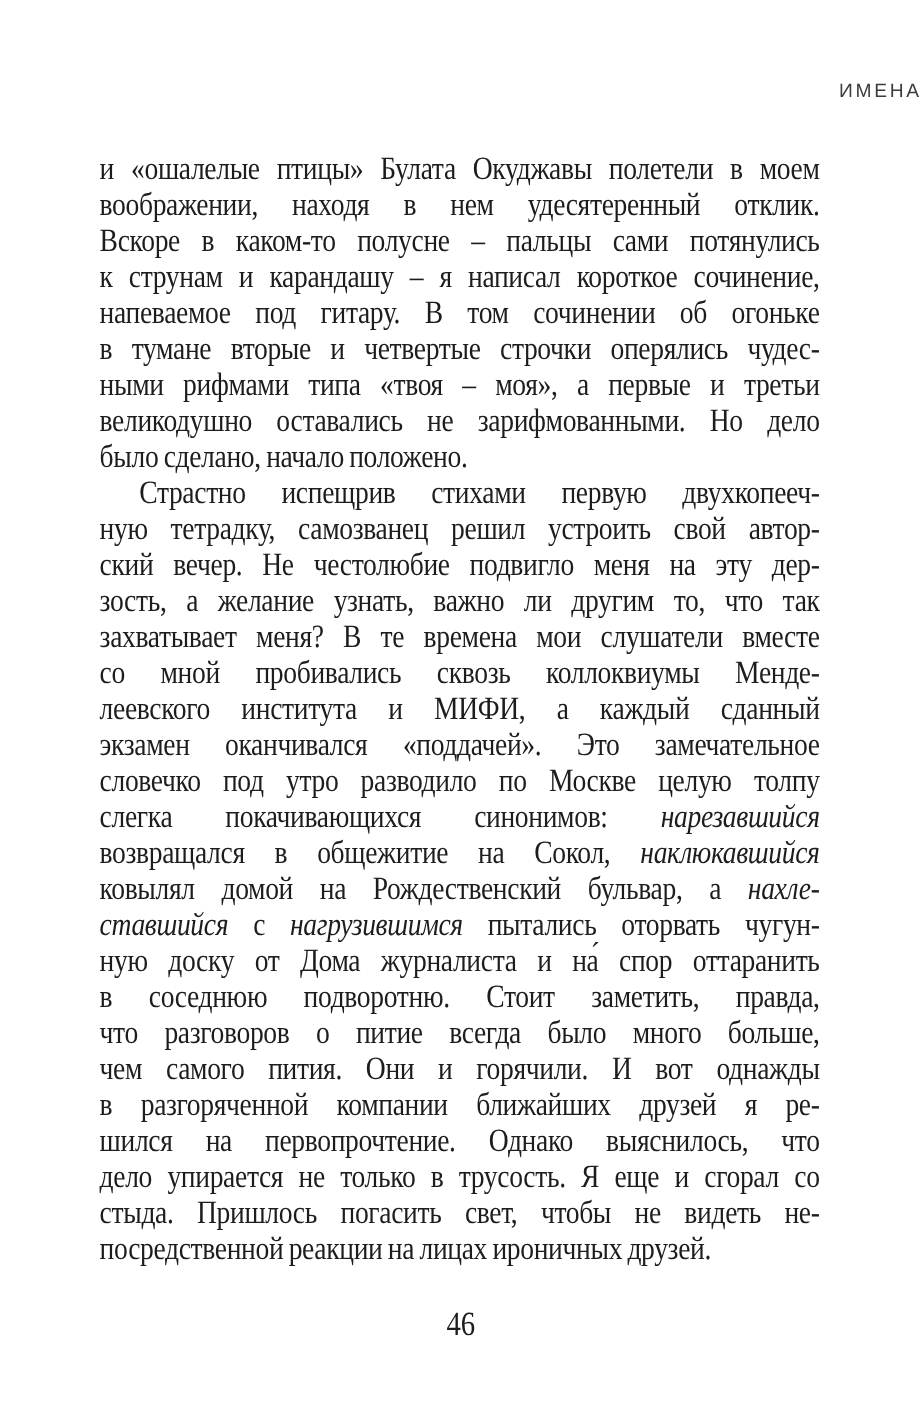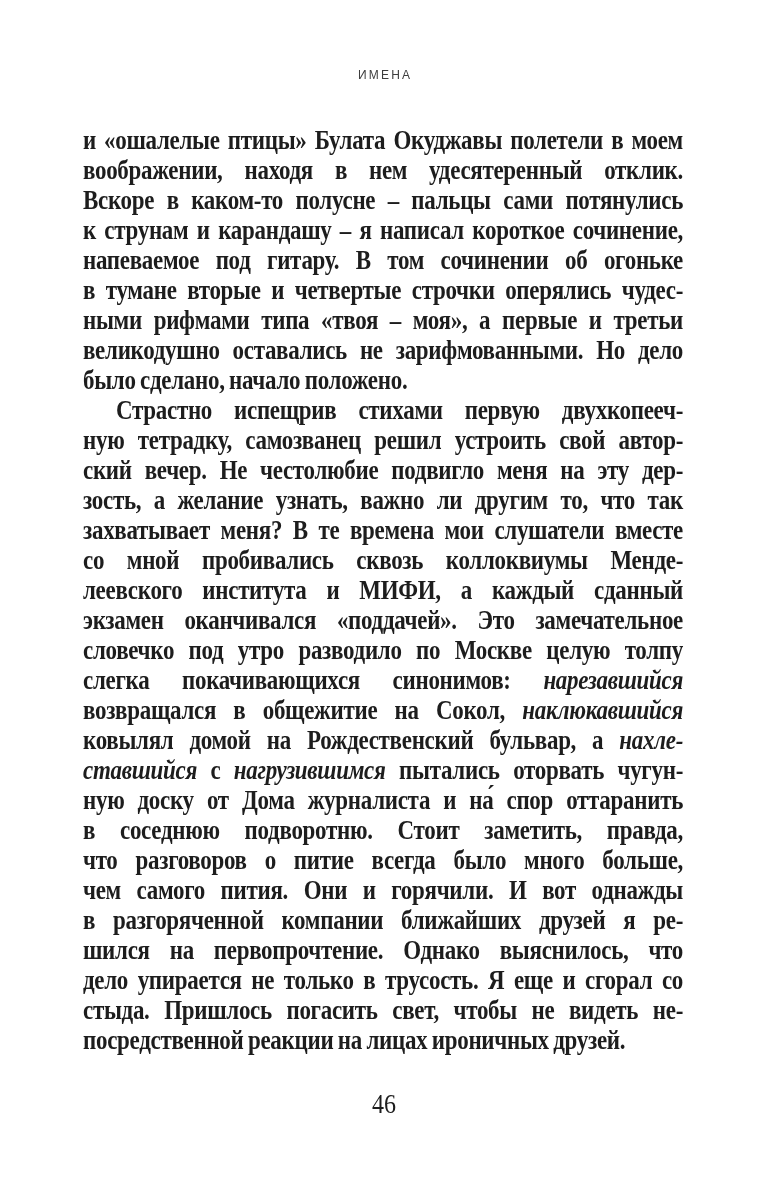--- a/index.html
+++ b/index.html
@@ -13,35 +13,34 @@
     height: 1182px;
     background: var(--bg, #ffffff);
     overflow: hidden;
     font-family: "Liberation Serif", serif;
   }
   .running-header {
     position: absolute;
     top: 68px;
     left: 0;
     width: 100%;
-    text-align: center;
+    text-align: right;
     font-family: "Liberation Sans", sans-serif;
-    font-size: 12px;
+    font-size: 16px;
     font-weight: 400;
     letter-spacing: 2.2px;
     text-indent: 2.2px;
     color: var(--header-color, #3d3d3d);
   }
   .body-text {
     position: absolute;
     left: 83px;
     top: 126px;
     width: 600px;
     color: var(--text-color, #1d1d1d);
-    font-weight: bold;
   }
   .line {
     font-size: 23px;
     line-height: 30px;
     letter-spacing: -0.3px;
     word-spacing: -1px;
     text-align: justify;
     text-align-last: justify;
     transform: scaleY(1.18);
     transform-origin: 50% 50%;

